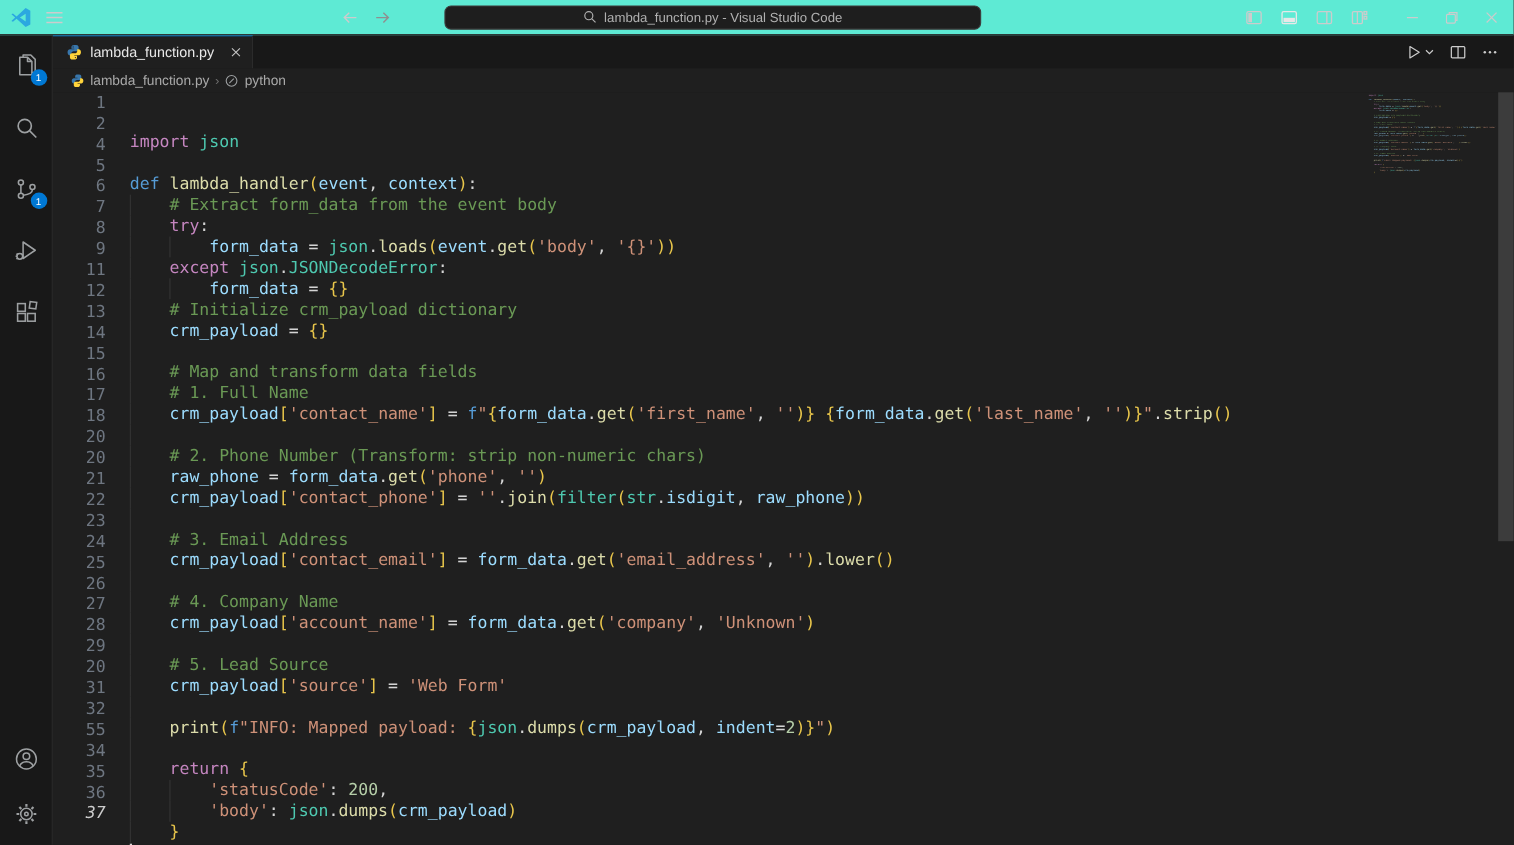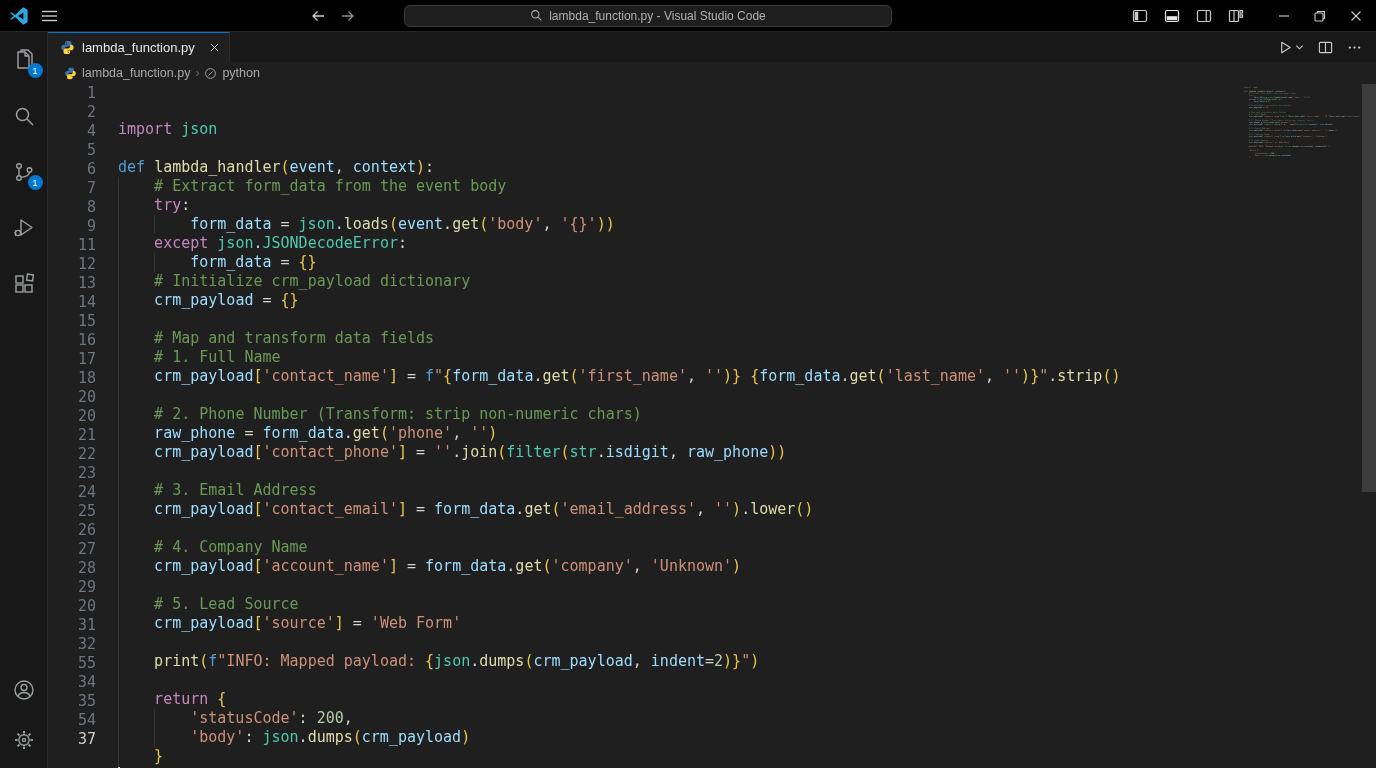--- a/index.html
+++ b/index.html
@@ -1,21 +1,21 @@
 <!DOCTYPE html>
 <html><head>
 <meta charset="utf-8">
 <style>
   * { margin:0; padding:0; box-sizing:border-box; }
   html,body { width:1376px; height:768px; overflow:hidden; background:#1f1f1f;
               font-family:"Liberation Sans", sans-serif; }
 
   
   .titlebar { position:fixed; left:0; top:0; width:1376px; height:32px;
-              background:#000000; border-bottom:1px solid #262626;
+              background:#5eead4; border-bottom:1px solid #262626;
               display:flex; align-items:center; color:#cccccc; z-index:10; }
   .tb-left { display:flex; align-items:center; gap:14px; padding-left:10px; width:70px; }
   .tb-center { flex:1; display:flex; align-items:center; justify-content:center; }
   .nav-arrows { display:flex; gap:14px; margin-right:48px; }
   .icon-btn { display:flex; align-items:center; justify-content:center; cursor:pointer; }
   .searchbox { width:488px; height:22px; background:#1e1e1e; border:1px solid #3c3c3c;
                border-radius:6px; display:flex; align-items:center; justify-content:center;
                gap:6px; color:#b0b0b0; font-size:12px; }
   .tb-right { display:flex; align-items:center; gap:16px; padding-right:14px; }
   .win-controls { display:flex; gap:24px; margin-left:18px; align-items:center; }
@@ -48,21 +48,21 @@
                  gap:5px; padding-left:16px; font-size:12.5px; color:#a9a9a9; }
   .bc-sep { color:#6e6e6e; font-size:12px; }
   .bc-item { display:flex; align-items:center; gap:5px; cursor:pointer; }
 
   
   .editor { position:fixed; left:48px; top:84px; right:0; bottom:0; background:#1f1f1f; }
   .lines { font-family:"DejaVu Sans Mono", monospace; font-size:15px; }
   .row { display:flex; height:19px; line-height:19px; white-space:pre; }
   .ln { width:70px; padding-right:22px; text-align:right; color:#6e7681;
         flex:none; user-select:none; }
-  .row.cur .ln { color:#cccccc; }
+  .row.cur .ln { color:#cccccc;font-style:italic; }
   .lc { flex:1;margin-top:36px; }
   .ig { display:inline-block; width:4ch; height:19px; border-left:1px solid #343434;
         vertical-align:top; }
   .caret { display:inline-block; width:0; height:17px; border-left:2px solid #d7d7d7;
            vertical-align:middle; }
 
   .t-pl{color:#d4d4d4} .t-kw{color:#569cd6} .t-kw2{color:#c586c0}
   .t-fn{color:#dcdcaa} .t-vr{color:#9cdcfe} .t-md{color:#4ec9b0}
   .t-cl{color:#4ec9b0} .t-st{color:#ce9178} .t-cm{color:#6a9955}
   .t-nm{color:#b5cea8} .t-b1{color:#e9c64b}
@@ -347,21 +347,21 @@
       <div class="row"><div class="ln">26</div><div class="lc"><span class="ig"></span><span class="t-vr">crm_payload</span><span class="t-b1">[</span><span class="t-st">'account_name'</span><span class="t-b1">]</span><span class="t-pl"> = </span><span class="t-vr">form_data</span><span class="t-pl">.</span><span class="t-fn">get</span><span class="t-b1">(</span><span class="t-st">'company'</span><span class="t-pl">, </span><span class="t-st">'Unknown'</span><span class="t-b1">)</span></div></div>
       <div class="row"><div class="ln">27</div><div class="lc"><span class="ig"></span></div></div>
       <div class="row"><div class="ln">28</div><div class="lc"><span class="ig"></span><span class="t-cm"># 5. Lead Source</span></div></div>
       <div class="row"><div class="ln">29</div><div class="lc"><span class="ig"></span><span class="t-vr">crm_payload</span><span class="t-b1">[</span><span class="t-st">'source'</span><span class="t-b1">]</span><span class="t-pl"> = </span><span class="t-st">'Web Form'</span></div></div>
       <div class="row"><div class="ln">20</div><div class="lc"><span class="ig"></span></div></div>
       <div class="row"><div class="ln">31</div><div class="lc"><span class="ig"></span><span class="t-fn">print</span><span class="t-b1">(</span><span class="t-kw">f</span><span class="t-st">"INFO: Mapped payload: </span><span class="t-b1">{</span><span class="t-md">json</span><span class="t-pl">.</span><span class="t-fn">dumps</span><span class="t-b1">(</span><span class="t-vr">crm_payload</span><span class="t-pl">, </span><span class="t-vr">indent</span><span class="t-pl">=</span><span class="t-nm">2</span><span class="t-b1">)}</span><span class="t-st">"</span><span class="t-b1">)</span></div></div>
       <div class="row"><div class="ln">32</div><div class="lc"><span class="ig"></span></div></div>
       <div class="row"><div class="ln">55</div><div class="lc"><span class="ig"></span><span class="t-kw2">return</span><span class="t-pl"> </span><span class="t-b1">{</span></div></div>
       <div class="row"><div class="ln">34</div><div class="lc"><span class="ig"></span><span class="ig"></span><span class="t-st">'statusCode'</span><span class="t-pl">: </span><span class="t-nm">200</span><span class="t-pl">,</span></div></div>
       <div class="row"><div class="ln">35</div><div class="lc"><span class="ig"></span><span class="ig"></span><span class="t-st">'body'</span><span class="t-pl">: </span><span class="t-md">json</span><span class="t-pl">.</span><span class="t-fn">dumps</span><span class="t-b1">(</span><span class="t-vr">crm_payload</span><span class="t-b1">)</span></div></div>
-      <div class="row"><div class="ln">54</div><div class="lc"><span class="ig"></span><span class="t-b1">}</span></div></div>
+      <div class="row"><div class="ln">36</div><div class="lc"><span class="ig"></span><span class="t-b1">}</span></div></div>
       <div class="row cur"><div class="ln">37</div><div class="lc"><span class="caret"></span></div></div>
     </div>
   <div class="minimap">
     <div>
         <div class="mm-line"><span></span><span class="t-kw2">import</span><span class="t-pl"> </span><span class="t-md">json</span></div>
         <div class="mm-line"><span></span></div>
         <div class="mm-line"><span></span><span class="t-kw">def</span><span class="t-pl"> </span><span class="t-fn">lambda_handler</span><span class="t-b1">(</span><span class="t-vr">event</span><span class="t-pl">, </span><span class="t-vr">context</span><span class="t-b1">)</span><span class="t-pl">:</span></div>
         <div class="mm-line"><span>    </span><span class="t-cm"># Extract form_data from the event body</span></div>
         <div class="mm-line"><span>    </span><span class="t-kw2">try</span><span class="t-pl">:</span></div>
         <div class="mm-line"><span>        </span><span class="t-vr">form_data</span><span class="t-pl"> = </span><span class="t-md">json</span><span class="t-pl">.</span><span class="t-fn">loads</span><span class="t-b1">(</span><span class="t-vr">event</span><span class="t-pl">.</span><span class="t-fn">get</span><span class="t-b1">(</span><span class="t-st">'body'</span><span class="t-pl">, </span><span class="t-st">'{}'</span><span class="t-b1">))</span></div>

